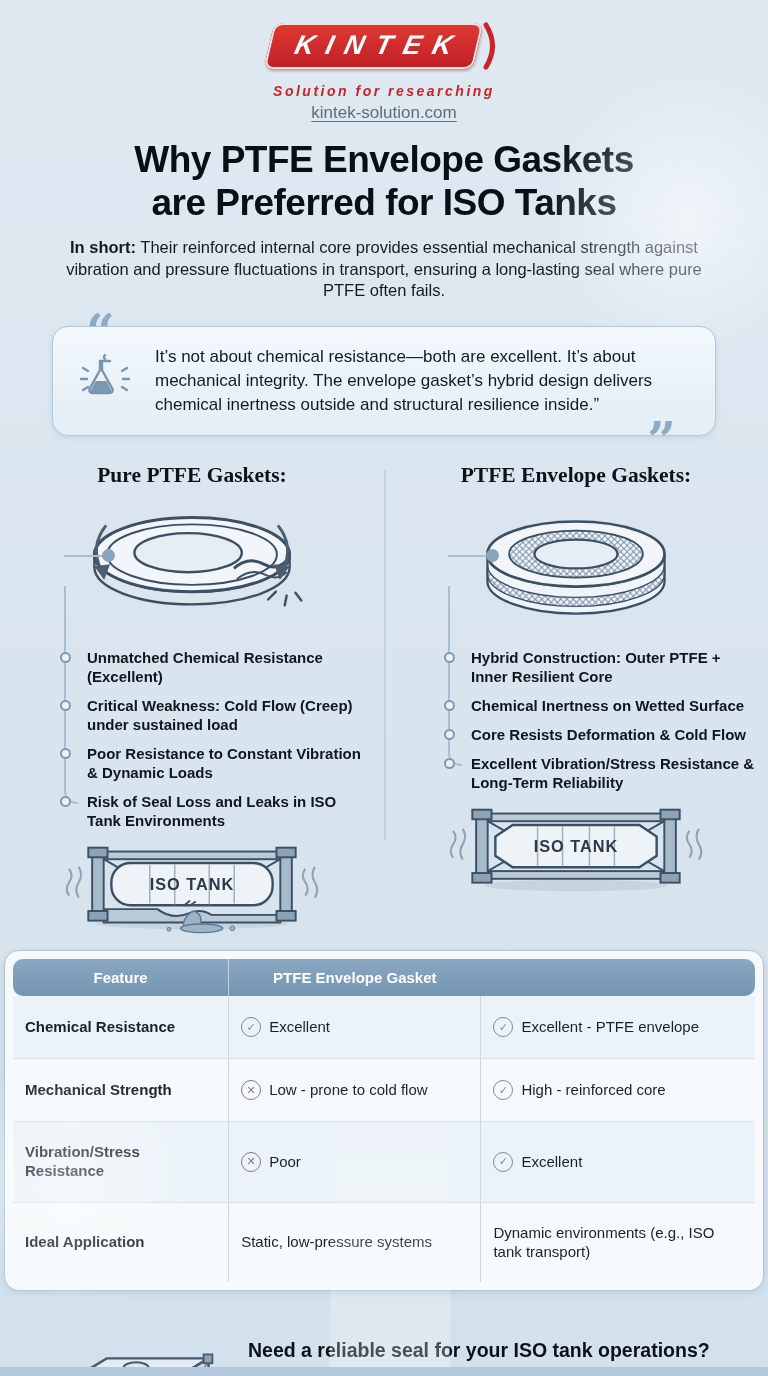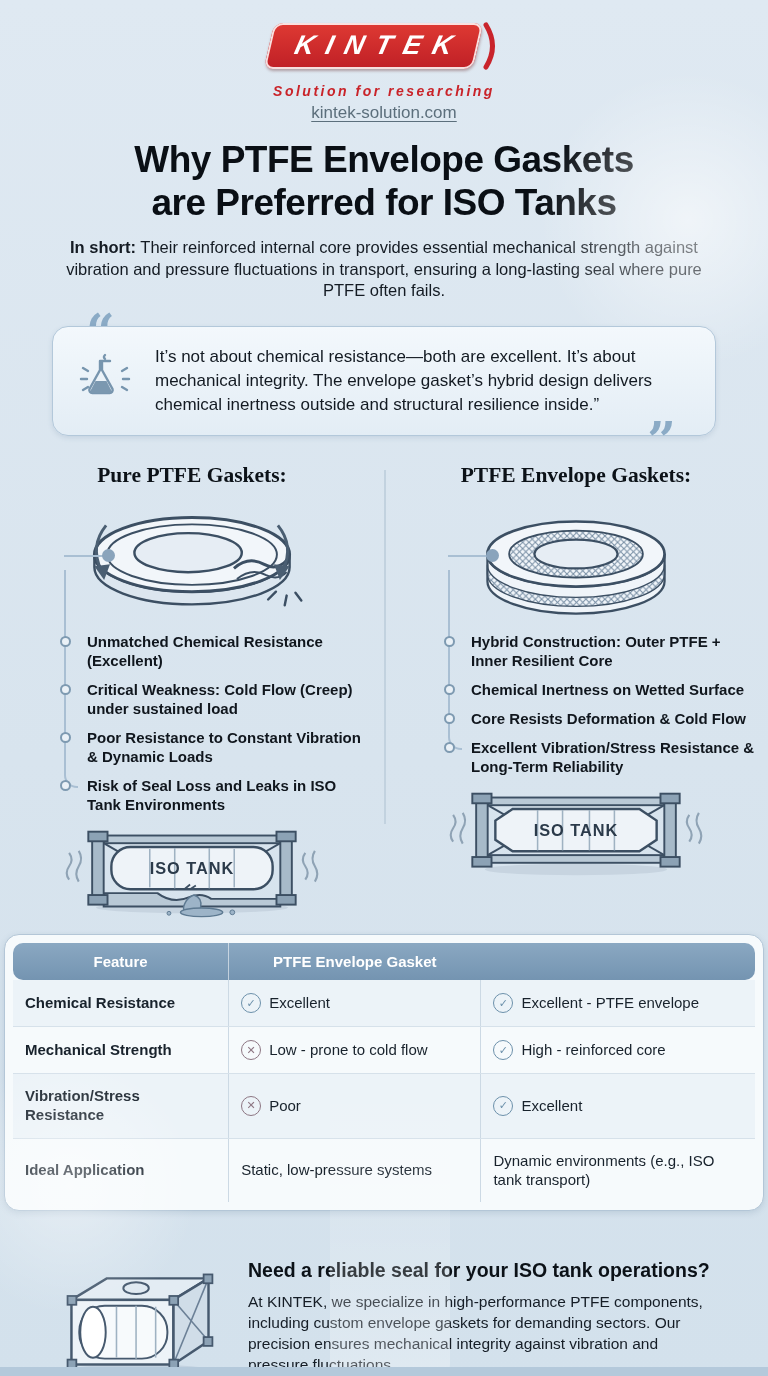--- a/index.html
+++ b/index.html
@@ -48,41 +48,41 @@
   
   .columns { display:flex; margin-top:26px; position:relative; }
   .columns::after { content:''; position:absolute; left:50%; top:8px; bottom:96px; width:1.5px; background:#c2d2df; }
   .col { width:384px; position:relative; }
   .col-heading { text-align:center; font-size:21.5px; line-height:1.28; color:#0c1218; }
   .col-heading .hb { font-weight:bold; display:block;font-family:Liberation Serif, serif; }
   .col-heading .hs { font-weight:normal; display:block; }
   .gasket-wrap { height:122px; margin-top:8px; display:flex; justify-content:center; position:relative; }
   .gasket-wrap .elbow { position:absolute; left:64px; top:57px; width:42px; height:2px; background:#a9bfd3; }
   .gasket-wrap .dot { position:absolute; left:102px; top:51px; width:13px; height:13px; border-radius:50%; background:#8aa4bc; }
-  .bullets { list-style:none; margin:12px 10px 0 58px; position:relative; }
+  .bullets { list-style:none; margin:28px 10px 0 58px; position:relative; }
   .bullets::before { content:''; position:absolute; left:6px; top:-62px; bottom:26px; width:12px;
                      border-left:2px solid #a9bfd3; border-bottom:2px solid #a9bfd3; border-bottom-left-radius:13px; }
   .bullets li { position:relative; padding-left:29px; margin-bottom:10px; font-weight:bold;
                 font-size:15px; line-height:1.27; color:#10161d; }
   .bullets li::before { content:''; position:absolute; left:2px; top:4px; width:7px; height:7px;
                         border:2px solid #7e9ab1; border-radius:50%; background:#eaf1f7; }
   .tank-wrap { display:flex; justify-content:center; margin-top:6px; }
 
   
   .table-card { width:760px; margin:14px auto 0; background:#f6fafc; border:1.5px solid #b3c6d7;
                 border-radius:15px; padding:8px; box-shadow:0 2px 6px rgba(80,110,140,.18); }
   .t-head { display:grid; grid-template-columns:29% 34% 37%; background:linear-gradient(180deg,#8aa8c2,#7494b1);
             border-radius:10px; overflow:hidden; }
   .t-head .hcell { color:#fff; font-weight:bold; font-size:15px; text-align:center; padding:10px 6px; }
   .t-head .hcell + .hcell { border-left:1px solid rgba(255,255,255,.55); }
   .t-row { display:grid; grid-template-columns:29% 34% 37%; }
   .t-row + .t-row { border-top:1px solid #d6e1ea; }
   .t-row:nth-child(odd) { background:#ecf3f8; }
   .t-row:nth-child(even) { background:#f6fafc; }
-  .t-row .cell { padding:13px 12px; font-size:15px; display:flex; align-items:center; gap:8px; color:#18222c; line-height:1.25; }
+  .t-row .cell { padding:21px 12px; font-size:15px; display:flex; align-items:center; gap:8px; color:#18222c; line-height:1.25; }
   .t-row .cell + .cell { border-left:1px solid #ccd9e4; }
   .t-row .feat { font-weight:bold; }
   .ticon { flex:0 0 auto; width:20px; height:20px; border-radius:50%; display:inline-flex;
            align-items:center; justify-content:center; font-size:11px; font-weight:bold; }
   .ticon.check { border:1.8px solid #6d91ab; color:#6d91ab; }
   .ticon.cross { border:1.8px solid #8d7683; color:#8d7683; }
 
   
   .cta { display:flex; width:676px; margin:42px auto 0; gap:16px; align-items:flex-start; }
   .cta-art { flex:0 0 186px; }

